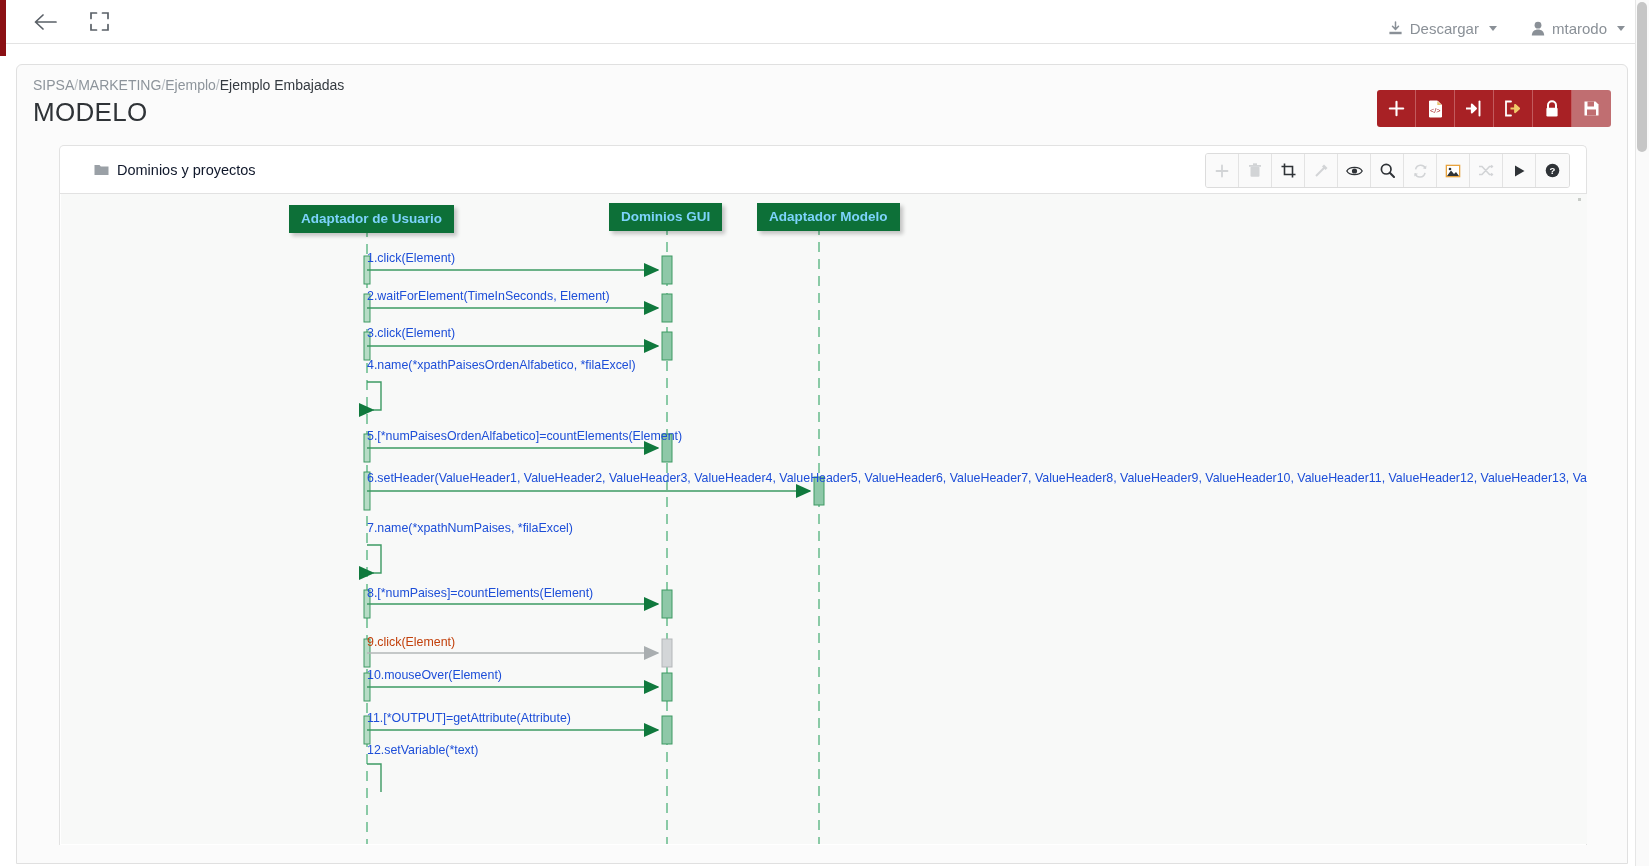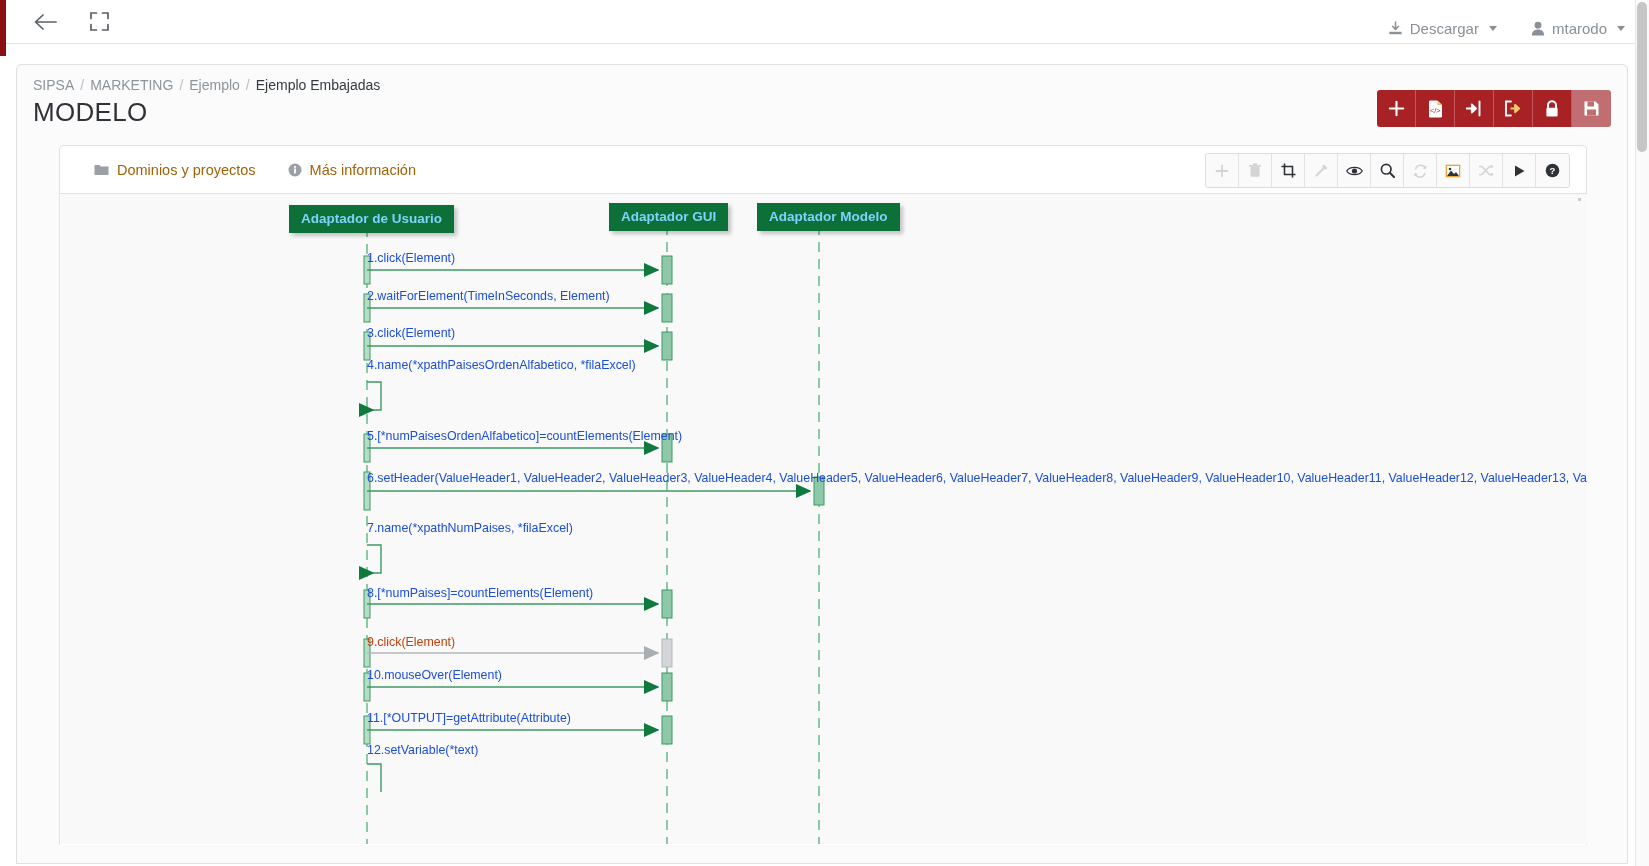--- a/index.html
+++ b/index.html
@@ -51,21 +51,21 @@
   
   .page-card {
     position: absolute; top: 64px; left: 16px;
     width: 1612px; height: 800px;
     background: #fbfbfb;
     border: 1px solid #e0e0e0;
     border-radius: 6px 6px 0 0;
   }
   .breadcrumb {
     position: absolute; left: 16px; top: 12px;
-    font-size: 14px; color: #8d949b; display: flex; gap: 6px; align-items: baseline;
+    font-size: 14px; color: #8d949b; display: flex; align-items: baseline;
   }
   .bc-item { cursor: pointer; }
   .bc-item.last { color: #343a40; cursor: default; }
   .bc-sep { color: #b9bec3; }
   .page-title {
     position: absolute; left: 16px; top: 32px;
     font-size: 26px; font-weight: 400; color: #2f3337; letter-spacing: .3px;
   }
 
   
@@ -91,21 +91,21 @@
     border-radius: 5px 5px 0 0;
   }
   .tabs {
     position: absolute; left: 0; top: 0; width: 100%; height: 48px;
     border-bottom: 1px solid #e2e2e2; display: flex; align-items: center;
     padding-left: 18px;
   }
   .tab {
     display: flex; align-items: center; gap: 8px;
     height: 47px; padding: 0 16px;
-    font-size: 14.5px; color: #a16207; cursor: pointer;
+    font-size: 14.5px; color: #0f172a; cursor: pointer;
   }
   .tab.active { color: #2f3337; border-bottom: 2px solid #a82125; }
   .tab .ic { display: flex; align-items: center; }
 
   
   .diag-toolbar {
     position: absolute; right: 16px; top: 7px;
     display: flex; border: 1px solid #dcdcdc; border-radius: 3px; overflow: hidden;
     background: #fff;
   }
@@ -245,30 +245,20 @@
   <div class="inner-panel">
 
     <div class="tabs">
       <div class="tab">
         <span class="ic">
           <svg width="15" height="13" viewBox="0 0 15 13">
               <path d="M0.5 2 H5.5 L6.8 3.6 H14.5 V12 H0.5 Z" fill="#9aa0a6"></path>
             </svg>
         </span>
         <span>Dominios y proyectos</span>
-      </div>
-      <div class="tab">
-        <span class="ic">
-          <svg width="14" height="14" viewBox="0 0 14 14">
-              <circle cx="7" cy="7" r="6.5" fill="#9aa0a6"></circle>
-              <rect x="6.1" y="5.5" width="1.8" height="5" fill="#fff"></rect>
-              <rect x="6.1" y="3" width="1.8" height="1.8" fill="#fff"></rect>
-            </svg>
-        </span>
-        <span>Más información</span>
       </div>
 
       <div class="diag-toolbar">
         <div class="tb-btn disabled">
           <svg width="14" height="14" viewBox="0 0 14 14">
               <path d="M7 1.5 V12.5 M1.5 7 H12.5" stroke="currentColor" stroke-width="1.8" stroke-linecap="round"></path>
             </svg>
         </div>
         <div class="tb-btn disabled">
           <svg width="14" height="15" viewBox="0 0 14 15">
@@ -405,21 +395,21 @@
         <line x1="306" y1="459" x2="597" y2="459" stroke="#b3b7b9" stroke-width="1.4" marker-end="url(#ahead-dim)"></line>
 
         <line x1="306" y1="493" x2="597" y2="493" stroke="#3c9a63" stroke-width="1.4" marker-end="url(#ahead)"></line>
 
         <line x1="306" y1="536" x2="597" y2="536" stroke="#3c9a63" stroke-width="1.4" marker-end="url(#ahead)"></line>
 
         <path d="M306 570 H320 V598" stroke="#3c9a63" stroke-width="1.4" fill="none"></path>
       </svg>
 
       <div class="lifeline-box" style="left:228px; top:11px;">Adaptador de Usuario</div>
-      <div class="lifeline-box" style="left:548px; top:9px;">Adaptador GUI</div>
+      <div class="lifeline-box" style="left:548px; top:9px;">Dominios GUI</div>
       <div class="lifeline-box" style="left:696px; top:9px;">Adaptador Modelo</div>
 
       <div class="msg-label" style="left:306px; top:57px;">1.click(Element)</div>
       <div class="msg-label" style="left:306px; top:95px;">2.waitForElement(TimeInSeconds, Element)</div>
       <div class="msg-label" style="left:306px; top:132px;">3.click(Element)</div>
       <div class="msg-label" style="left:306px; top:164px;">4.name(*xpathPaisesOrdenAlfabetico, *filaExcel)</div>
       <div class="msg-label" style="left:306px; top:235px;">5.[*numPaisesOrdenAlfabetico]=countElements(Element)</div>
       <div class="msg-label" style="left:306px; top:277px;">6.setHeader(ValueHeader1, ValueHeader2, ValueHeader3, ValueHeader4, ValueHeader5, ValueHeader6, ValueHeader7, ValueHeader8, ValueHeader9, ValueHeader10, ValueHeader11, ValueHeader12, ValueHeader13, ValueHe</div>
       <div class="msg-label" style="left:306px; top:327px;">7.name(*xpathNumPaises, *filaExcel)</div>
       <div class="msg-label" style="left:306px; top:392px;">8.[*numPaises]=countElements(Element)</div>

